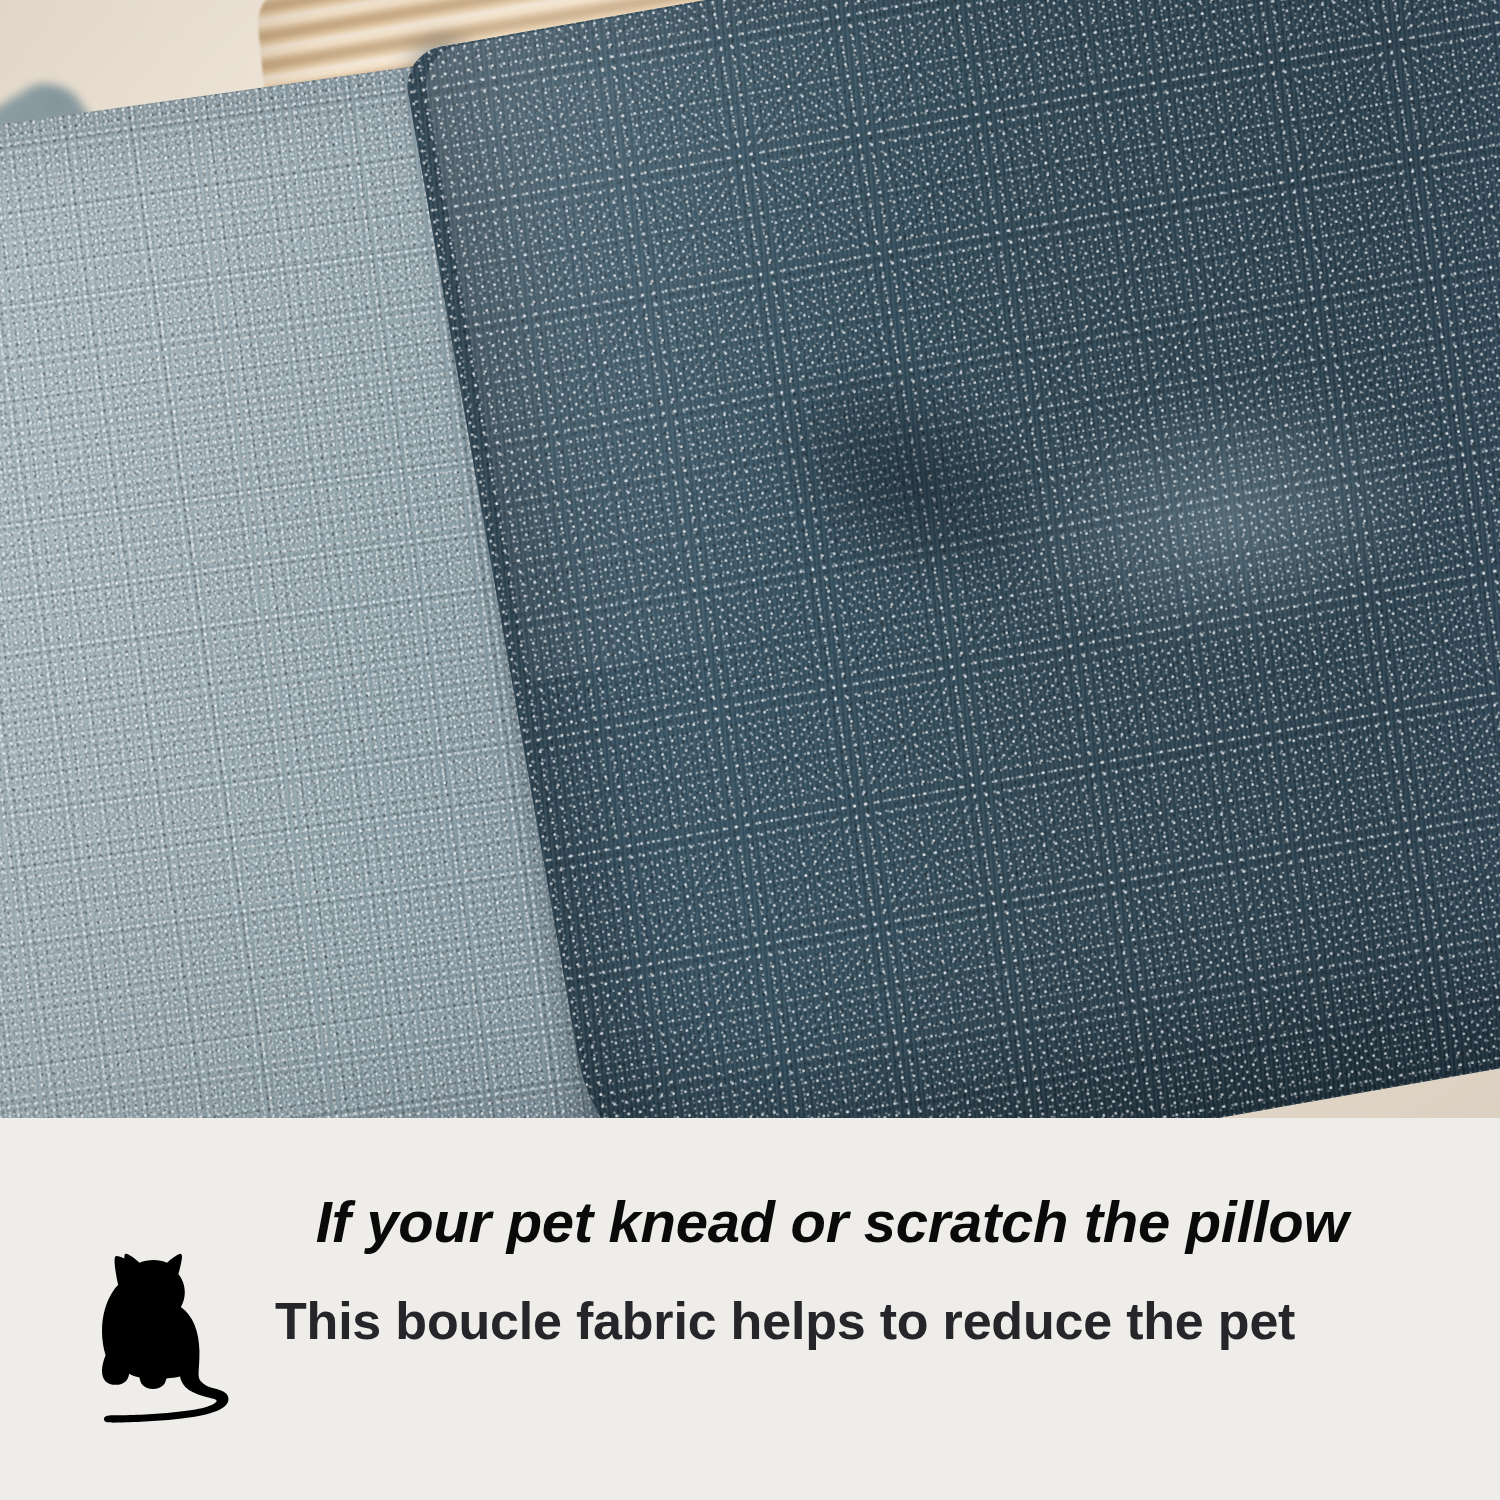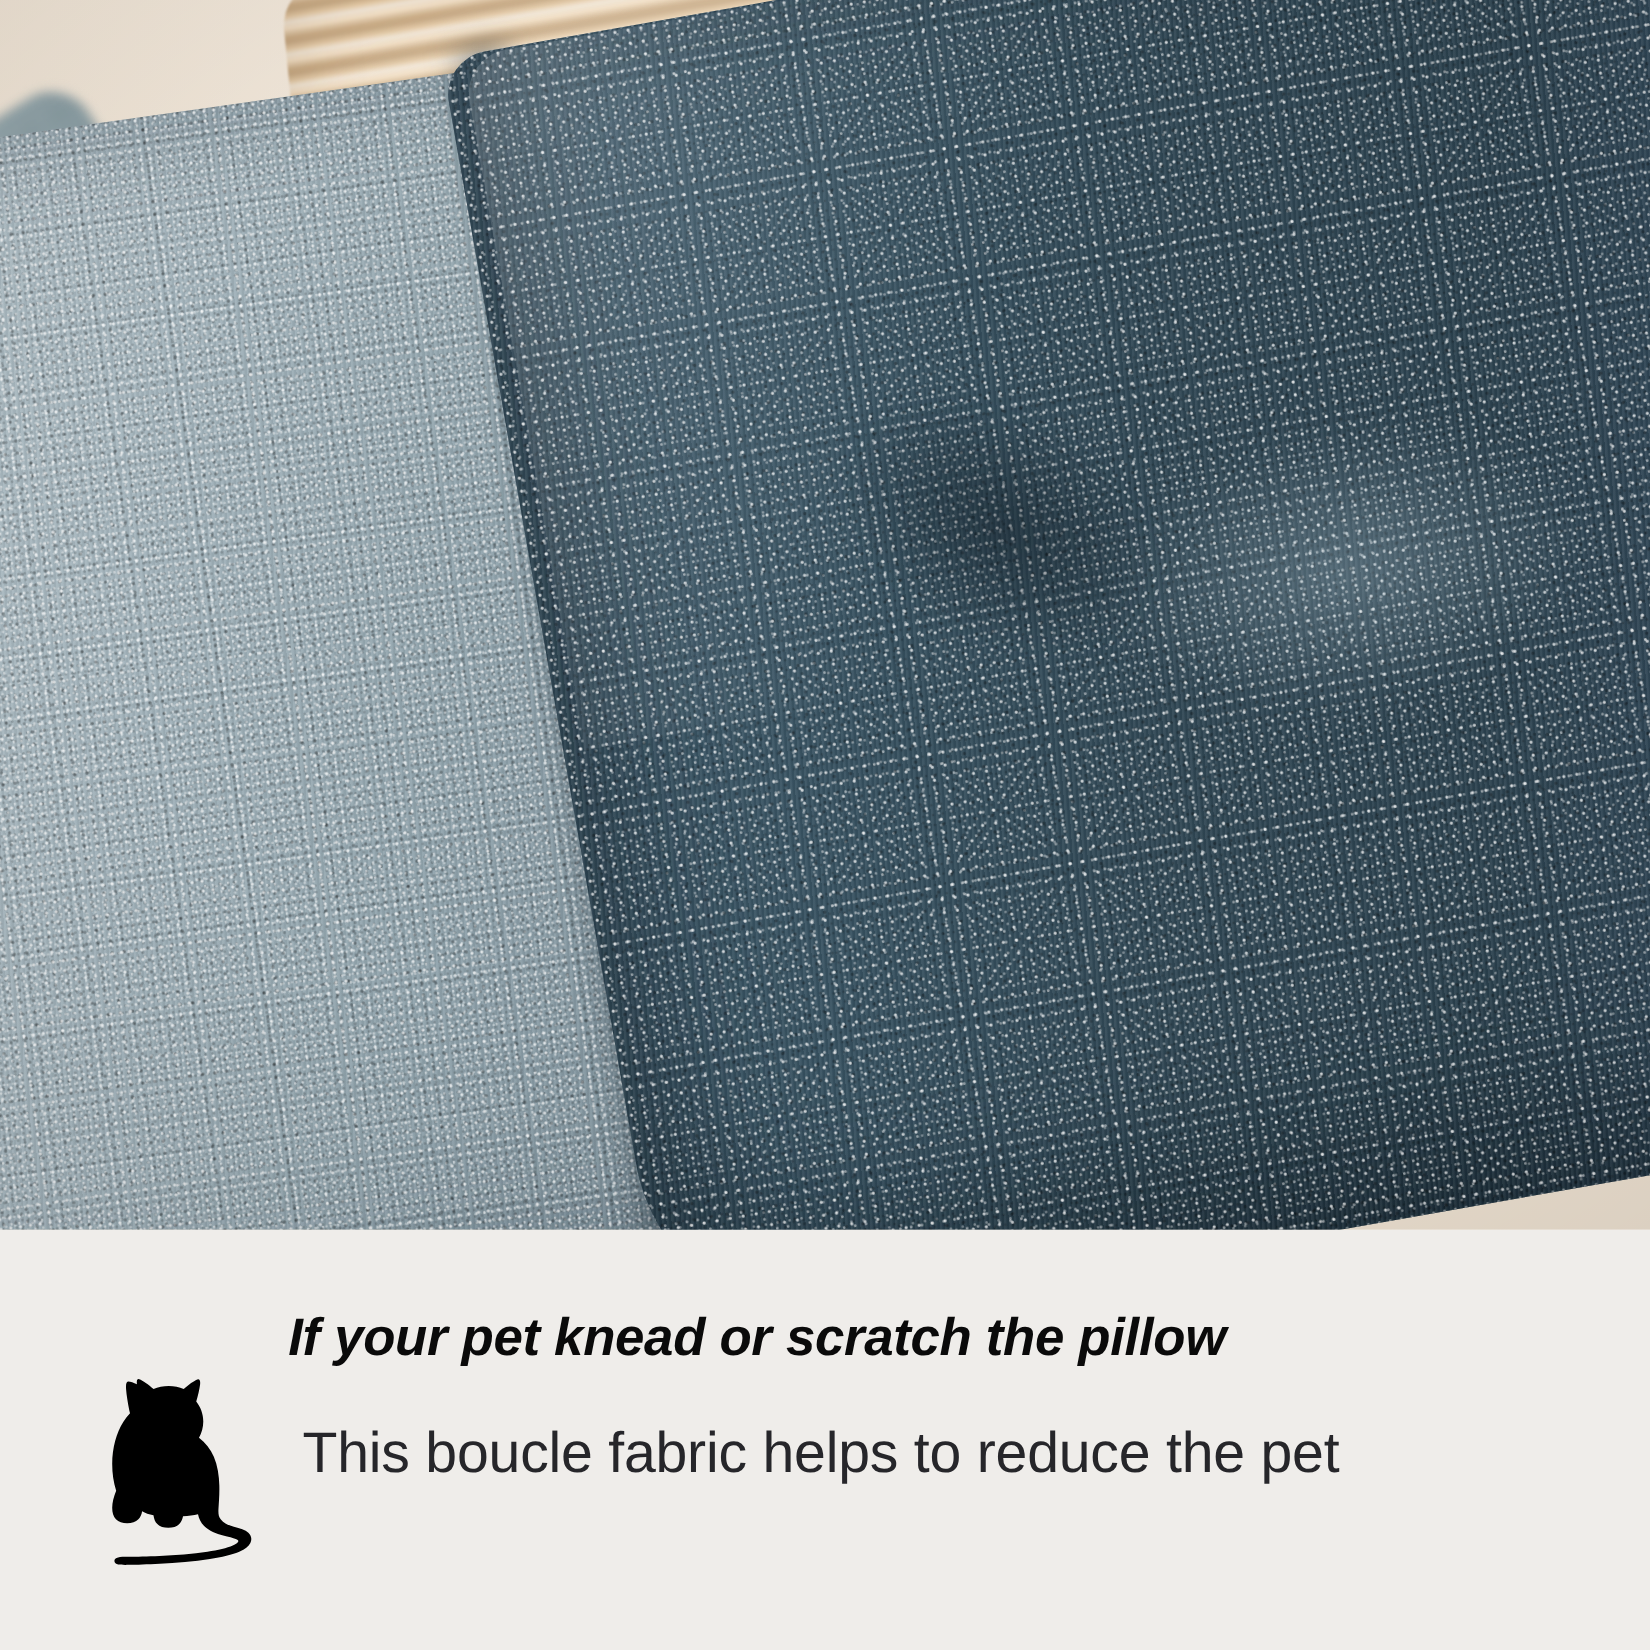--- a/index.html
+++ b/index.html
@@ -298,39 +298,40 @@
     width: 150px;
     height: 175px;
   }
   .cat-icon svg { display: block; width: 100%; height: 100%; }
 
   .headline {
     position: absolute;
     left: 262px;
     top: 1192px;
     width: 1140px;
-    font-size: 48px;
+    font-size: 58px;
     line-height: 1.04;
     font-weight: 700;
     font-style: italic;
     color: #0a0a0a;
     font-family: "Liberation Sans Narrow", "Liberation Sans", sans-serif;
     font-stretch: condensed;
     letter-spacing: -0.3px;
     white-space: nowrap;
+    text-align: center;
   }
 
   .body-copy {
     position: absolute;
     left: 275px;
     top: 1288px;
     width: 1110px;
     font-size: 52px;
     line-height: 1.30;
-    font-weight: 400;
+    font-weight: 700;
     color: #26262a;
     font-family: "Liberation Sans Narrow", "Liberation Sans", sans-serif;
     font-stretch: condensed;
     letter-spacing: -0.2px;
   }
   .body-copy .line { display: block; }
 </style>
 </head>
 <body>
 

